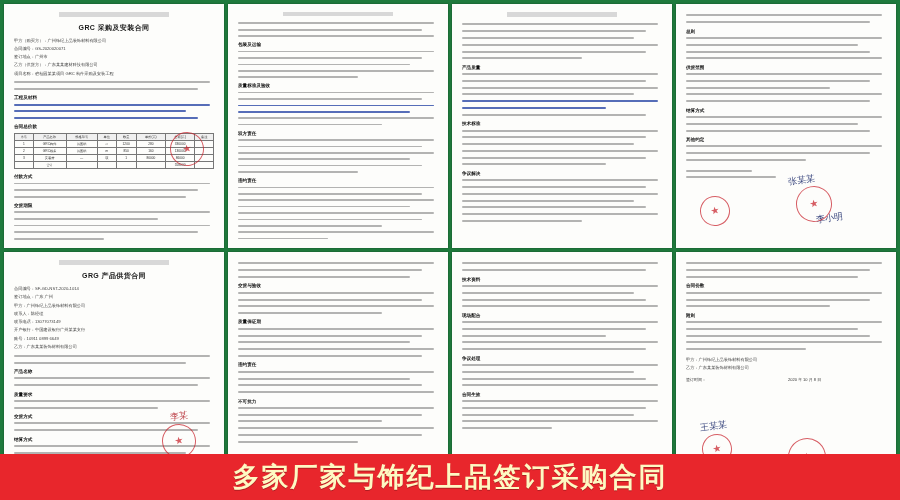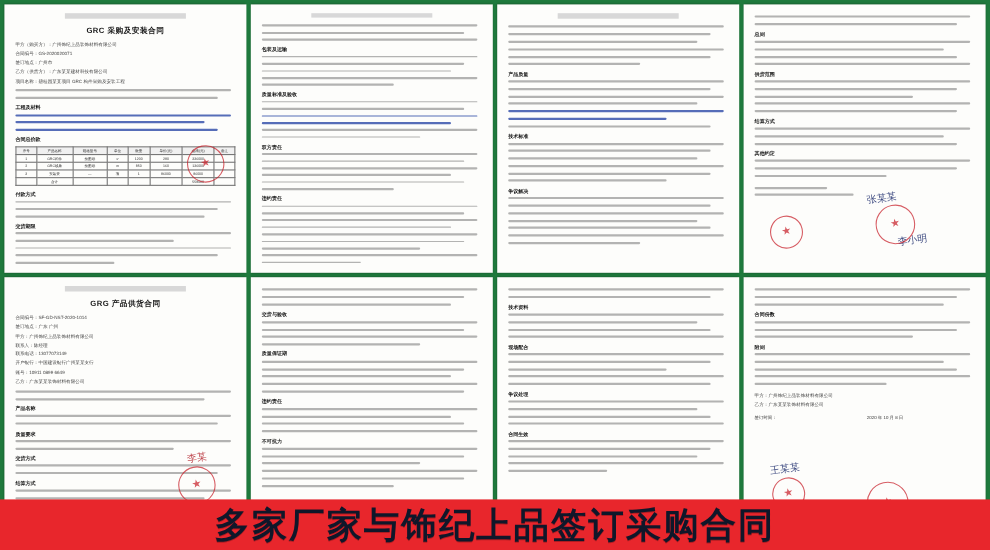--- a/index.html
+++ b/index.html
@@ -86,22 +86,22 @@
     font-family:"DejaVu Serif",serif;
     transform:rotate(-8deg);
     opacity:.85;
     white-space:nowrap;
   }
   .sig.red{color:#b3232c;}
   
   .banner{
     position:absolute;left:0;bottom:0;width:100%;
     background:#e8262c;
-    color:#0f172a;
-    font-size:32px;
+    color:#fef9c3;
+    font-size:27px;
     font-weight:bold;
     text-align:center;
     letter-spacing:2px;
     line-height:46px;
     height:46px;
     font-family:"DejaVu Sans","Liberation Sans",sans-serif;
     text-shadow:0 1px 0 rgba(0,0,0,.25);
     z-index:20;
   }
   .banner-note{display:inline-block;}

